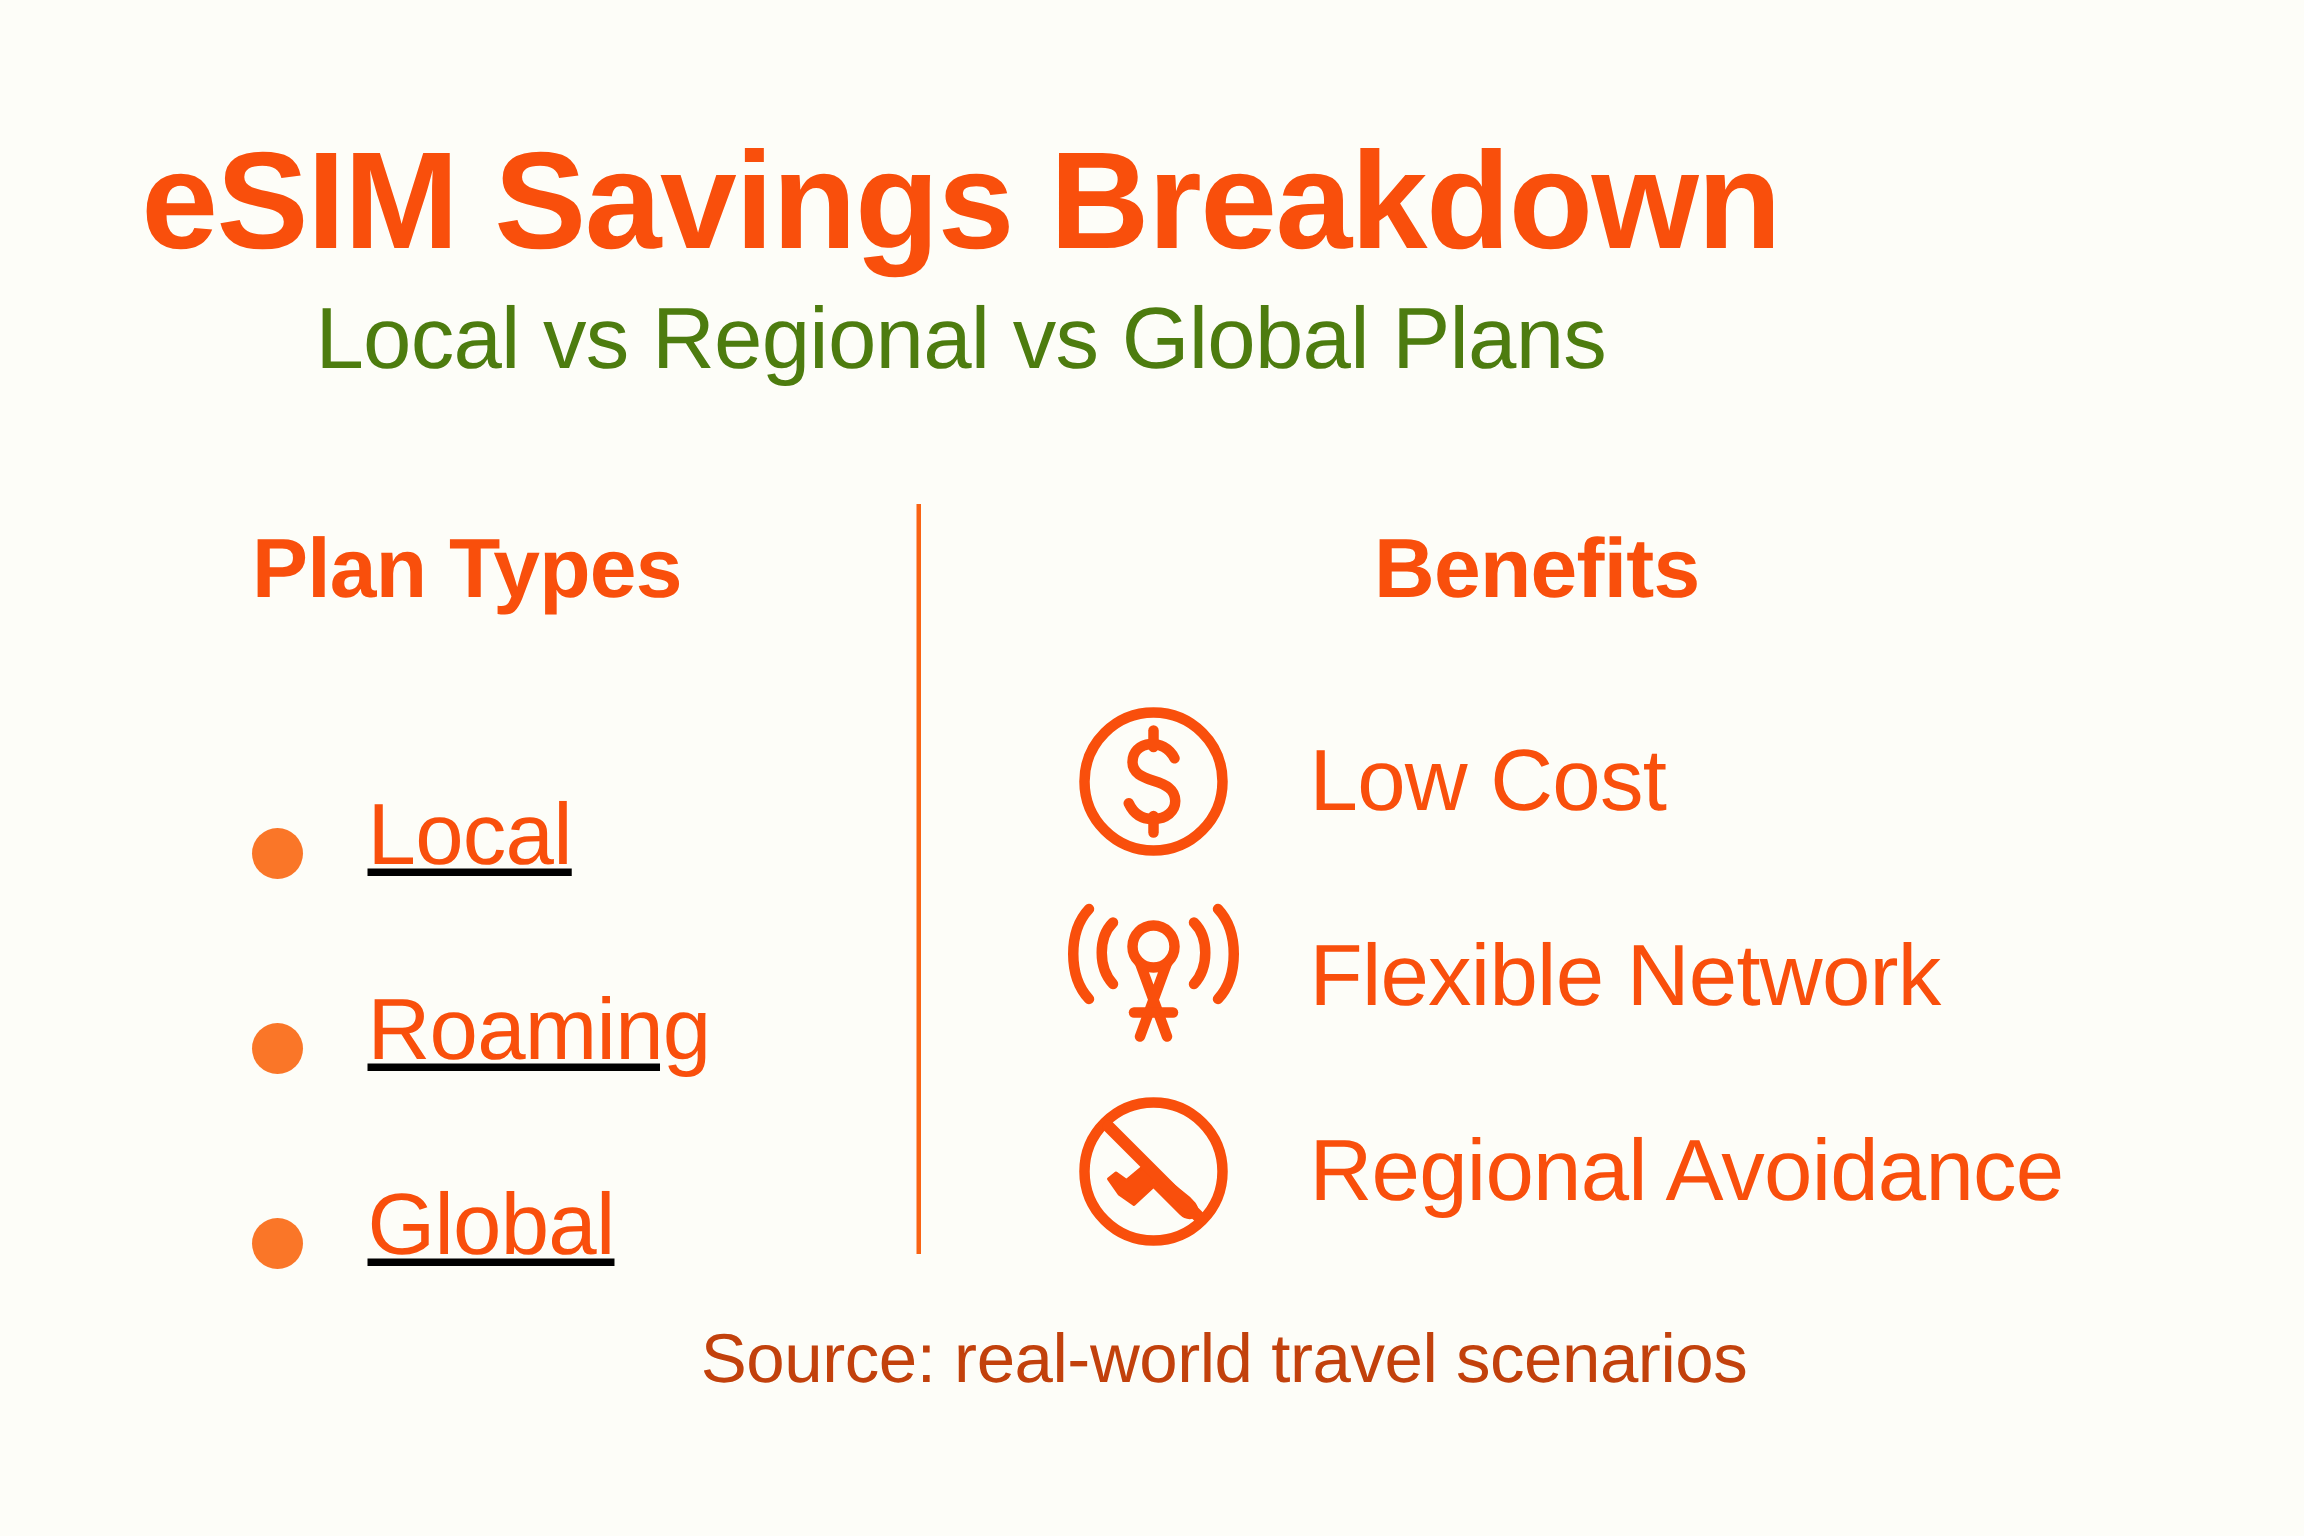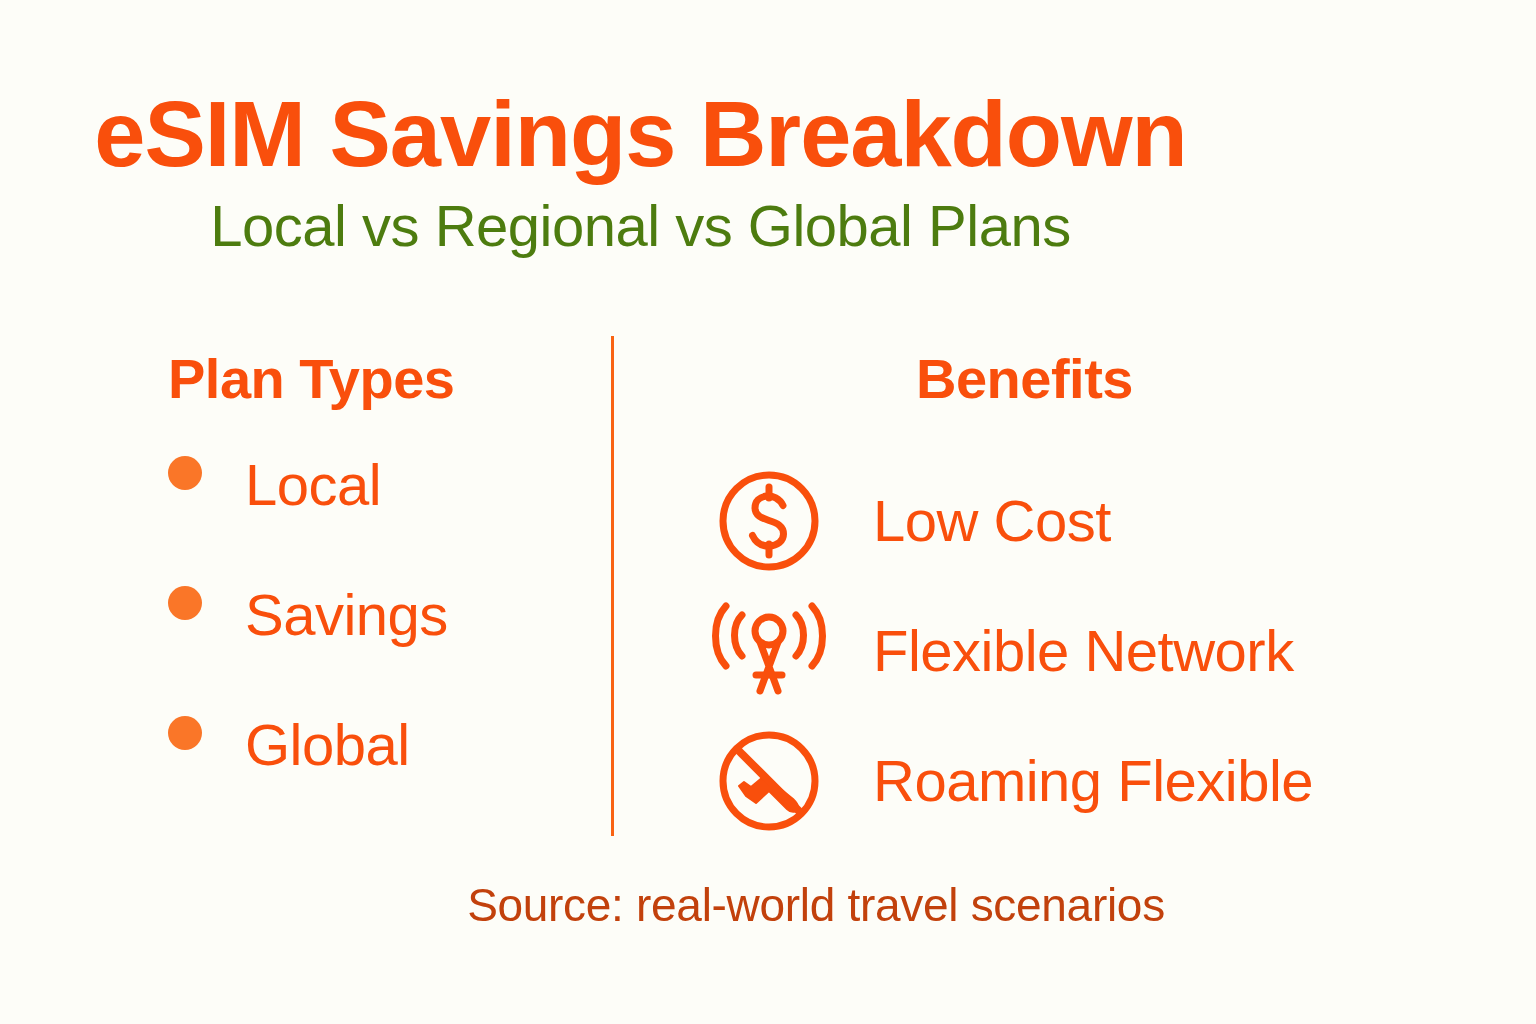--- a/index.html
+++ b/index.html
@@ -107,23 +107,24 @@
   .plan-list {
     position: absolute;
     left: 0;
     top: 120px;
     margin: 0;
     padding: 0;
     list-style: none;
   }
   .plan-item {
     display: flex;
-    align-items: flex-start;
+    align-items: flex-end;
     height: 130px;
     padding-left: 168px;
+    text-decoration: underline;
   }
   .bullet-dot {
     width: 34px;
     height: 34px;
     border-radius: 50%;
     background: #fa7628;
     flex: 0 0 auto;
   }
   .plan-label {
     margin-left: 43px;
@@ -203,21 +204,21 @@
     <div class="col-left">
       <div class="col-heading">Plan Types</div>
 
       <ul class="plan-list">
         <li class="plan-item">
           <span class="bullet-dot"></span>
           <span class="plan-label">Local</span>
         </li>
         <li class="plan-item">
           <span class="bullet-dot"></span>
-          <span class="plan-label">Savings</span>
+          <span class="plan-label">Roaming</span>
         </li>
         <li class="plan-item">
           <span class="bullet-dot"></span>
           <span class="plan-label">Global</span>
         </li>
       </ul>
     </div>
 
     <div class="col-right">
       <div class="col-heading">Benefits</div>
@@ -258,21 +259,21 @@
         <li class="benefit-item">
           <span class="benefit-icon">
             <svg width="112" height="112" viewBox="0 0 112 112" aria-hidden="true">
               <circle cx="56" cy="56" r="46" fill="none" stroke="#f94f0c" stroke-width="7"></circle>
 
               <path d="M33 36 L50 52 L38 62 L31 57 L26 61 L33 71 L43 78 L56 66 L74 84 C78 88 85 88 85 82 C85 79 83 77 80 74 L33 36 Z" fill="#f94f0c" stroke="#f94f0c" stroke-width="2" stroke-linejoin="round"></path>
 
               <line x1="26" y1="26" x2="86" y2="86" stroke="#f94f0c" stroke-width="8" stroke-linecap="round"></line>
             </svg>
           </span>
-          <span class="benefit-label">Roaming Flexible</span>
+          <span class="benefit-label">Regional Avoidance</span>
         </li>
 
       </ul>
     </div>
   </div>
 
   <div class="source">Source: real-world travel scenarios</div>
 
 </div>
 

